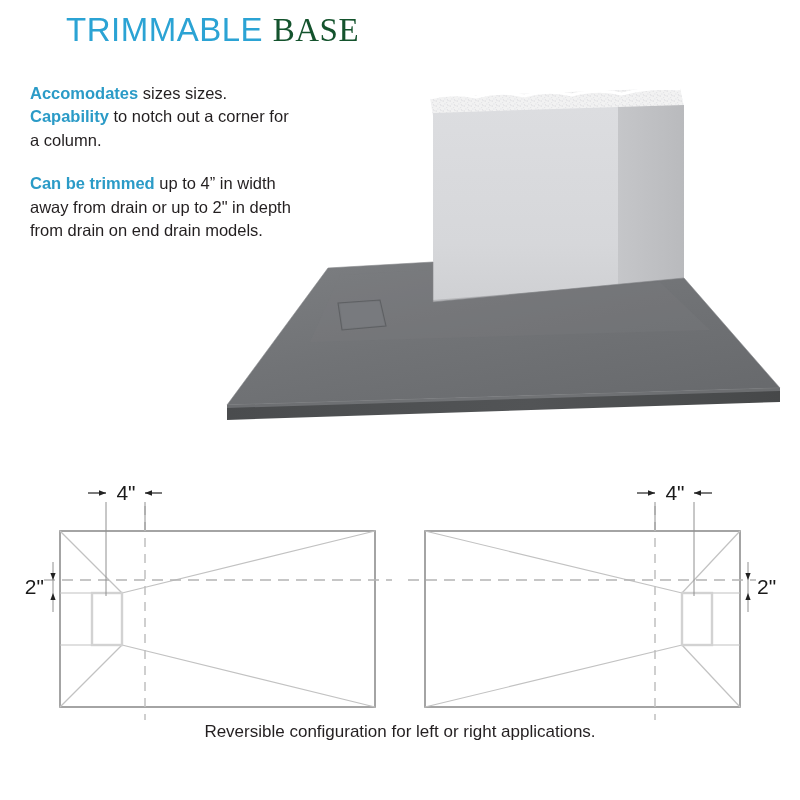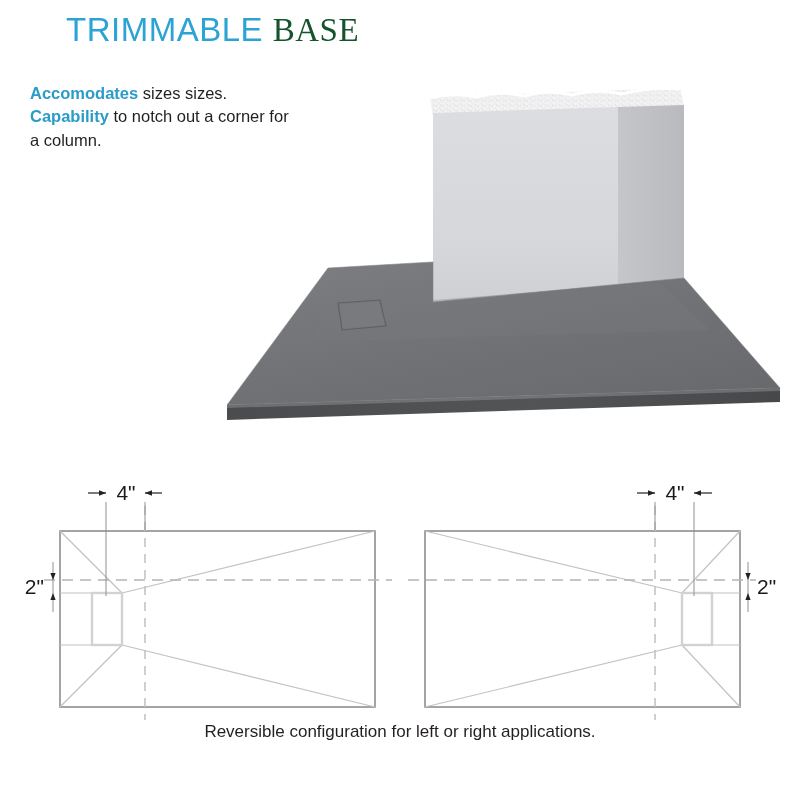--- a/index.html
+++ b/index.html
@@ -90,20 +90,23 @@
 <body>
 
 <div id="header-title">
   <span class="t-accent">TRIMMABLE</span><span>&nbsp;</span><span class="t-dark">BASE</span>
 </div>
 
 <div id="copy-block">
   <p class="para">
     <span class="lead">Accomodates</span><span> sizes sizes. </span><span class="lead">Capability</span><span> to notch out a corner for a column.</span>
   </p>
+  <p class="para">
+    <span class="lead">Can be trimmed</span><span> up to 4” in width away from drain or up to 2" in depth from drain on end drain models.</span>
+  </p>
 </div>
 
 <div id="hero-render">
   <svg width="610" height="375" viewBox="0 0 610 375" xmlns="http://www.w3.org/2000/svg">
     <defs>
       <linearGradient id="wallFaceGrad" x1="0" y1="0" x2="0" y2="1">
         <stop offset="0%" stop-color="#dcdde0"></stop>
         <stop offset="70%" stop-color="#d6d7da"></stop>
         <stop offset="100%" stop-color="#cfd0d3"></stop>
       </linearGradient>

